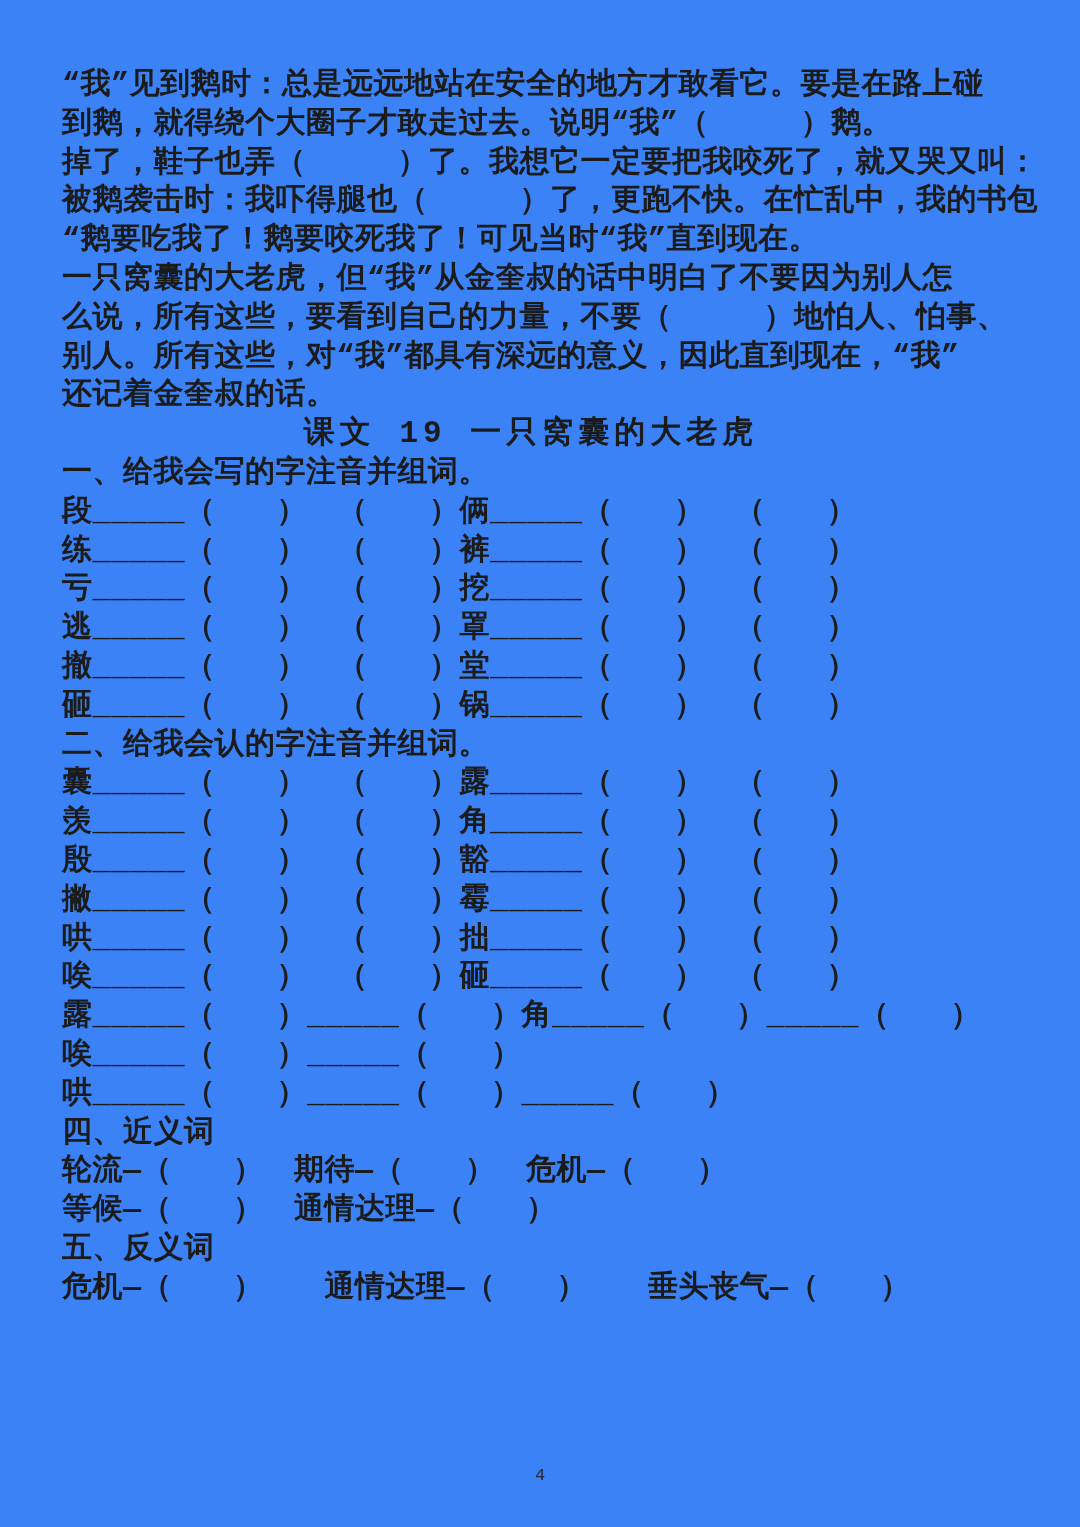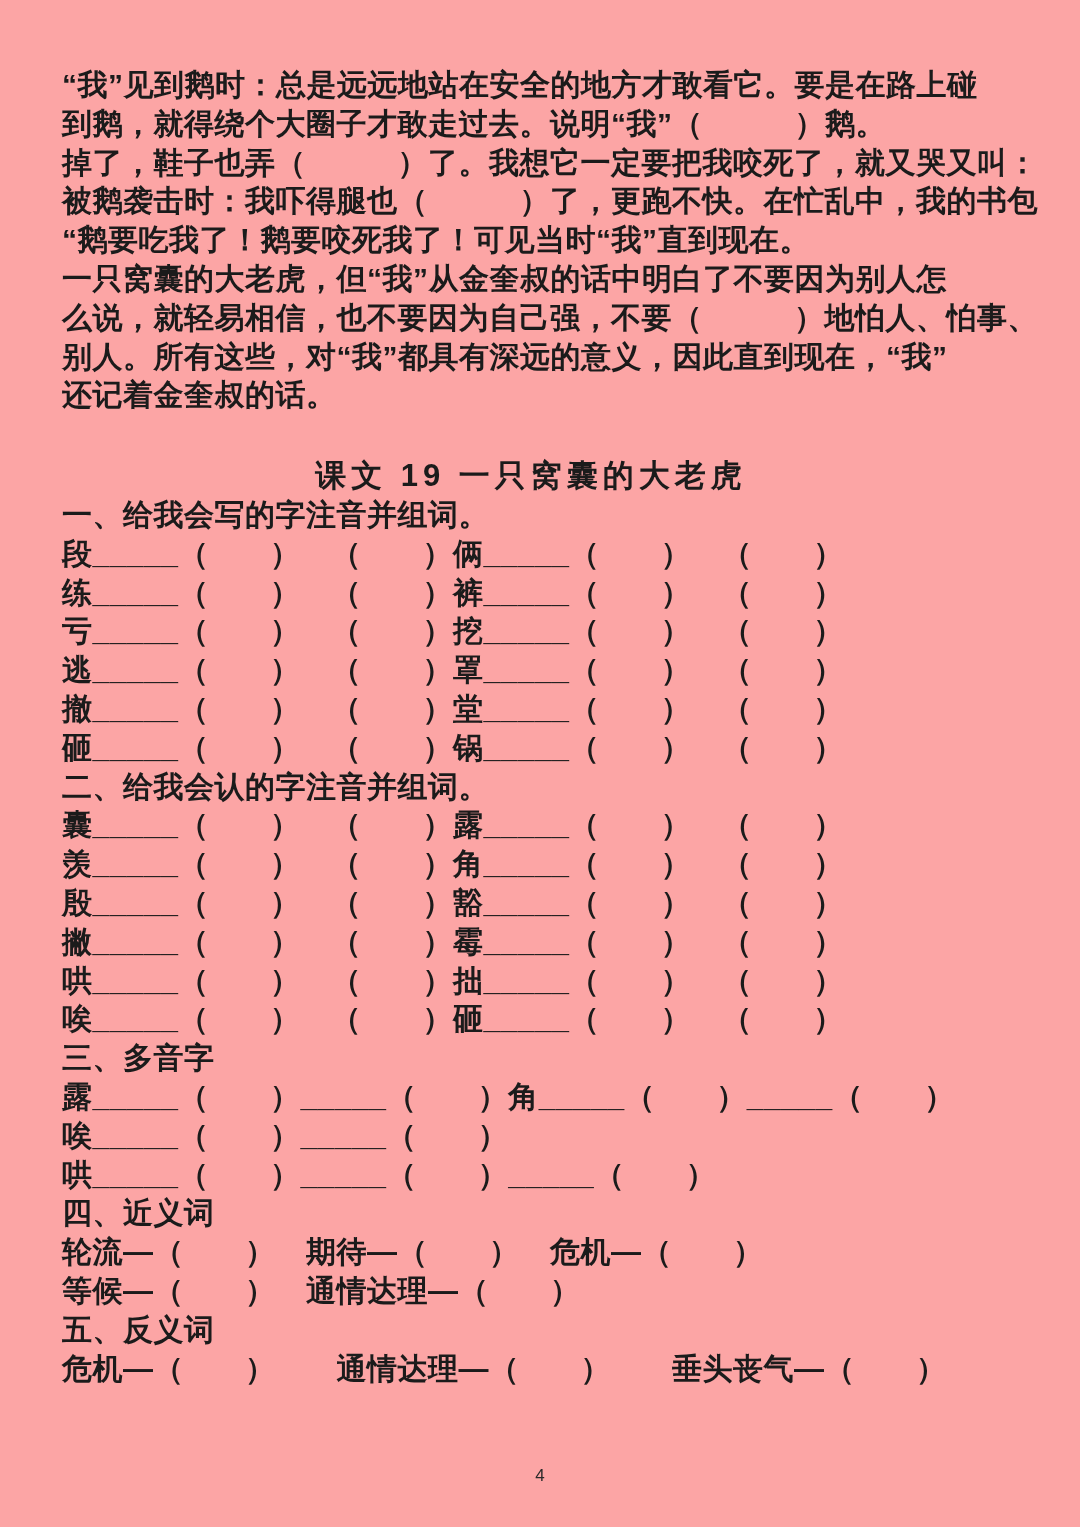--- a/index.html
+++ b/index.html
@@ -4,40 +4,39 @@
 <style>
   html, body {
     margin: 0;
     padding: 0;
     background: #ffffff;
   }
   .page {
     position: relative;
     width: 1080px;
     height: 1527px;
-    background: #fca5a5;
+    background: #3b82f6;
     box-sizing: border-box;
     padding: 66px 80px 0 62px;
     overflow: hidden;
-    font-family: Liberation Sans, sans-serif;
+    font-family: Liberation Mono, monospace;
     font-weight: bold;
     color: #1b1b1b;
   }
   .line {
     font-size: 30px;
     line-height: 38.8px;
     height: 38.8px;
     white-space: pre;
     letter-spacing: 0.5px;
   }
   .line.title {
     text-align: center;
     letter-spacing: 5px;
     font-size: 31px;
-    margin-top: 42px;
   }
   .page-number {
     position: absolute;
     left: 0;
     right: 0;
     top: 1466px;
     text-align: center;
     font-size: 17px;
     font-weight: 400;
     color: #2a2a2a;
@@ -49,21 +48,21 @@
 
 <div class="page">
 
   <div class="line">“我”见到鹅时：总是远远地站在安全的地方才敢看它。要是在路上碰</div>
   <div class="line">到鹅，就得绕个大圈子才敢走过去。说明“我”（　　　）鹅。</div>
   <div class="line">掉了，鞋子也弄（　　　）了。我想它一定要把我咬死了，就又哭又叫：</div>
   <div class="line">被鹅袭击时：我吓得腿也（　　　）了，更跑不快。在忙乱中，我的书包</div>
   <div class="line">“鹅要吃我了！鹅要咬死我了！可见当时“我”直到现在。</div>
 
   <div class="line">一只窝囊的大老虎，但“我”从金奎叔的话中明白了不要因为别人怎</div>
-  <div class="line">么说，就轻易相信，也不要因为自己强，不要（　　　）地怕人、怕事、</div>
+  <div class="line">么说，所有这些，要看到自己的力量，不要（　　　）地怕人、怕事、</div>
   <div class="line">别人。所有这些，对“我”都具有深远的意义，因此直到现在，“我”</div>
   <div class="line">还记着金奎叔的话。</div>
 
   <div class="line title">课文 19 一只窝囊的大老虎</div>
 
   <div class="line">一、给我会写的字注音并组词。</div>
   <div class="line">段_____（　　）　（　　）俩_____（　　）　（　　）</div>
   <div class="line">练_____（　　）　（　　）裤_____（　　）　（　　）</div>
   <div class="line">亏_____（　　）　（　　）挖_____（　　）　（　　）</div>
   <div class="line">逃_____（　　）　（　　）罩_____（　　）　（　　）</div>
@@ -71,21 +70,20 @@
   <div class="line">砸_____（　　）　（　　）锅_____（　　）　（　　）</div>
 
   <div class="line">二、给我会认的字注音并组词。</div>
   <div class="line">囊_____（　　）　（　　）露_____（　　）　（　　）</div>
   <div class="line">羡_____（　　）　（　　）角_____（　　）　（　　）</div>
   <div class="line">殷_____（　　）　（　　）豁_____（　　）　（　　）</div>
   <div class="line">撇_____（　　）　（　　）霉_____（　　）　（　　）</div>
   <div class="line">哄_____（　　）　（　　）拙_____（　　）　（　　）</div>
   <div class="line">唉_____（　　）　（　　）砸_____（　　）　（　　）</div>
 
-  <div class="line">三、多音字</div>
   <div class="line">露_____（　　）_____（　　）角_____（　　）_____（　　）</div>
   <div class="line">唉_____（　　）_____（　　）</div>
   <div class="line">哄_____（　　）_____（　　）_____（　　）</div>
 
   <div class="line">四、近义词</div>
   <div class="line">轮流—（　　）　期待—（　　）　危机—（　　）</div>
   <div class="line">等候—（　　）　通情达理—（　　）</div>
 
   <div class="line">五、反义词</div>
   <div class="line">危机—（　　）　　通情达理—（　　）　　垂头丧气—（　　）</div>

